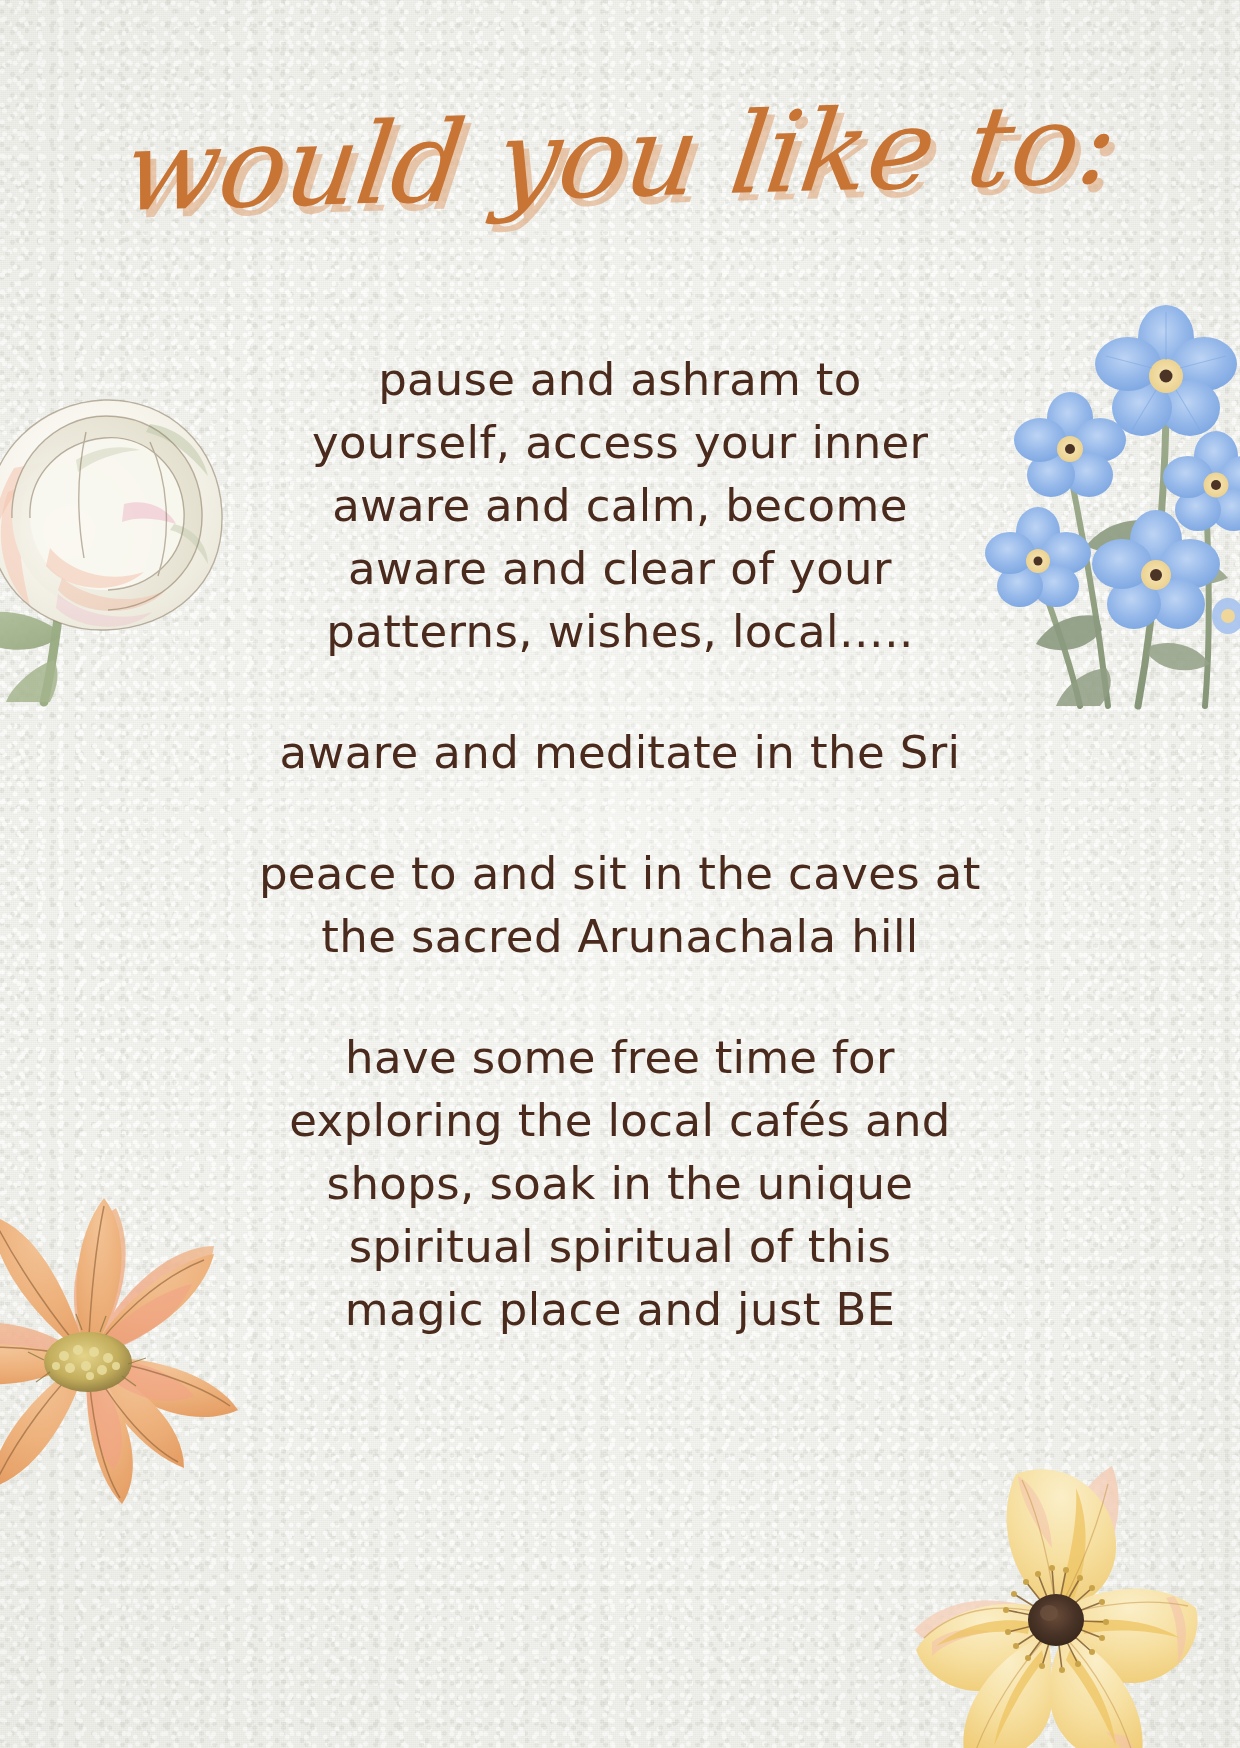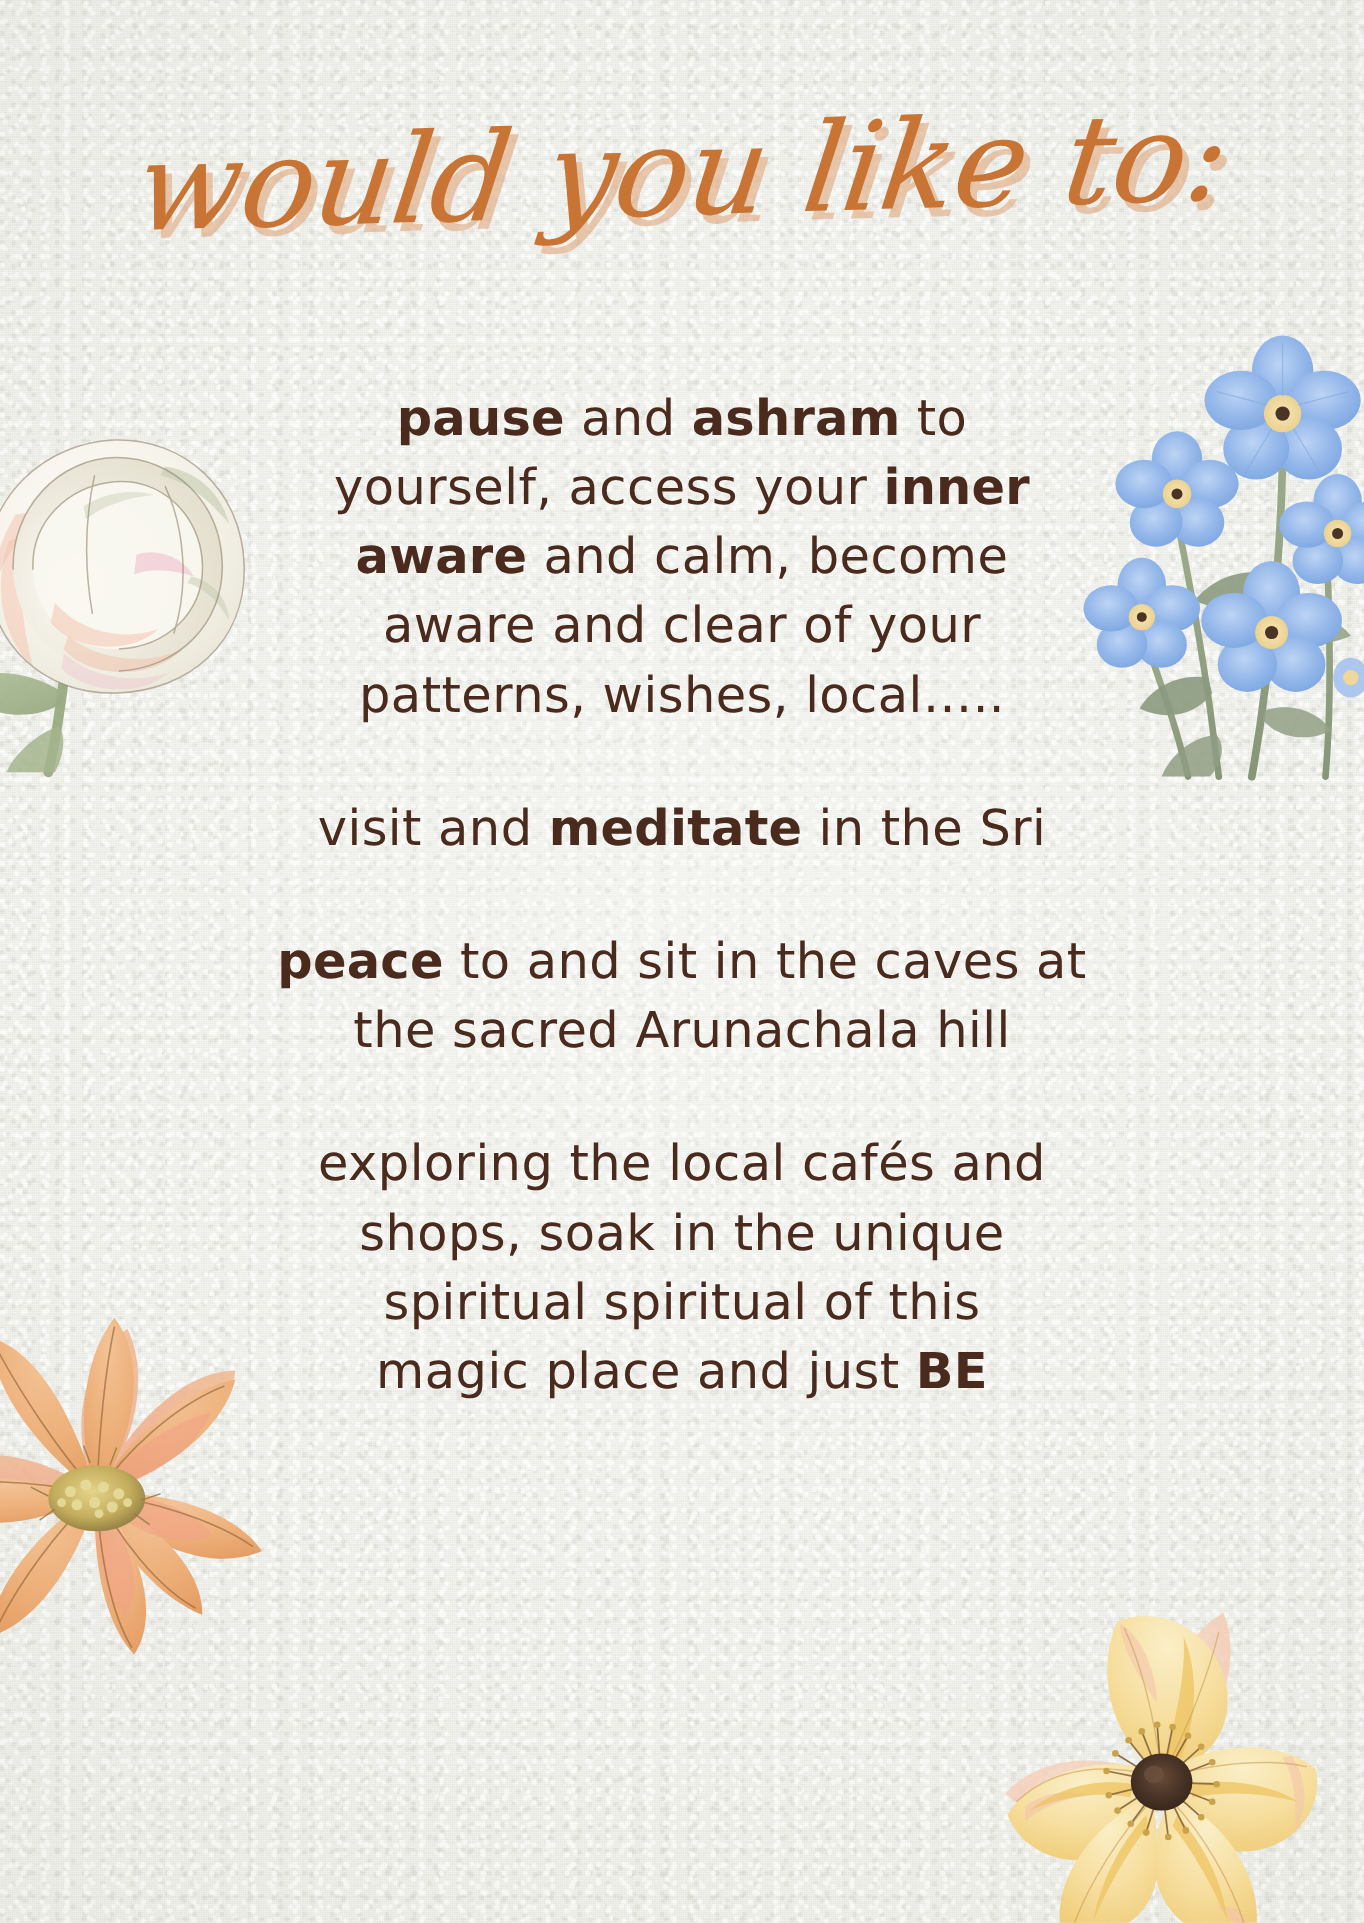--- a/index.html
+++ b/index.html
@@ -66,21 +66,21 @@
     position:absolute;left:50%;transform:translateX(-50%);
     top:348px;width:900px;text-align:center;
     color:#4A2A1C;
     font-family:"DejaVu Sans", sans-serif;
     font-size:45px;line-height:63px;
     letter-spacing:.4px;
     font-weight:400;
   }
   .body-copy p{margin:0;}
   .body-copy .gap{height:58px;}
-  .body-copy b{font-weight:700;letter-spacing:.2px;}
+  .body-copy b{font-weight:400;letter-spacing:.2px;}
   .para-2,.para-3{font-size:45px;}
   .para-4{font-size:45px;}
 
   
   .floral{position:absolute;z-index:20;pointer-events:none;}
 
   
   #peony{left:-46px;top:372px;width:300px;height:330px;z-index:18;}
 
   
@@ -454,29 +454,30 @@
   <div class="body-copy">
     <div class="para-1">
         <p><b>pause</b><span> and </span><b>ashram</b><span> to</span></p>
         <p><span>yourself,  access your </span><b>inner</b></p>
         <p><b>aware</b><span> and calm, become</span></p>
         <p><span>aware and clear of your</span></p>
         <p><span>patterns, wishes, local…..</span></p>
       </div>
     <div class="gap"></div>
     <div class="para-2">
-        <p><span>visit and </span><b>meditate</b><span> in the Sri</span></p>
+        <p><span>aware and </span><b>meditate</b><span> in the Sri</span></p>
       </div>
     <div class="gap"></div>
     <div class="para-3">
         <p><b>peace</b><span> to and sit in the caves at</span></p>
         <p><span>the sacred Arunachala hill</span></p>
       </div>
     <div class="gap"></div>
     <div class="para-4">
+        <p><span>have some </span><b>free time</b><span> for</span></p>
         <p><span>exploring the local cafés and</span></p>
         <p><span>shops, soak in the unique</span></p>
         <p><span>spiritual spiritual of this</span></p>
         <p><span>magic place and just </span><b>BE</b></p>
       </div>
   </div>
 
 </div>
 
 </body></html>

